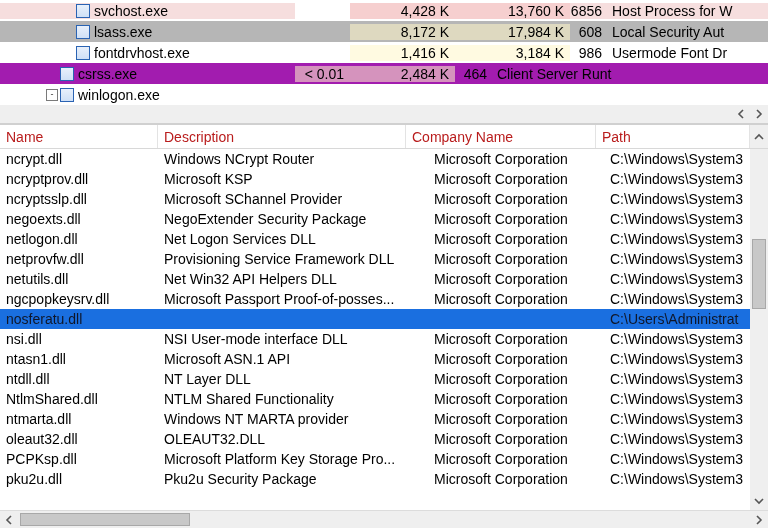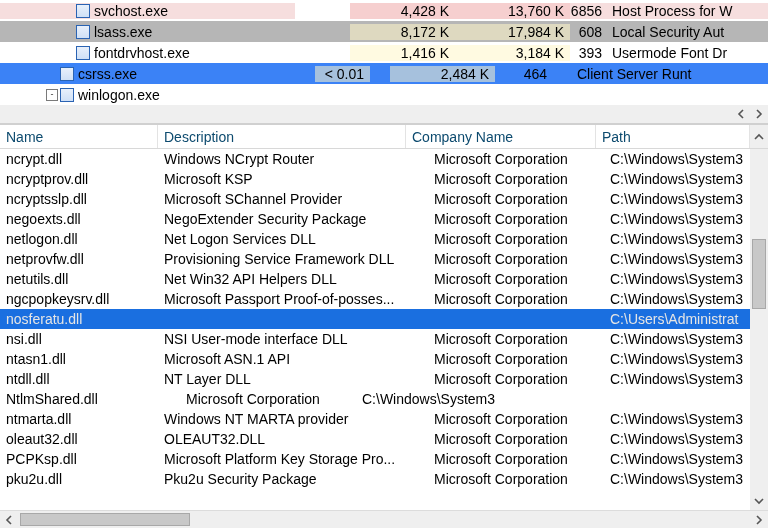--- a/index.html
+++ b/index.html
@@ -19,47 +19,47 @@
   .proc-row .name  { flex: 0 0 295px; overflow:hidden; }
   .proc-row .cpu   { flex: 0 0 55px;  text-align:right; padding-right:6px; }
   .proc-row .pbytes{ flex: 0 0 105px; text-align:right; padding-right:6px; }
   .proc-row .wset  { flex: 0 0 115px; text-align:right; padding-right:6px; }
   .proc-row .pid   { flex: 0 0 42px;  text-align:right; padding-right:10px; }
   .proc-row .desc  { flex: 1 1 auto;  overflow:hidden; }
   .proc-row .cpu, .proc-row .pbytes, .proc-row .wset { background: rgba(255,246,200,.55); }
   .proc-row.sel      { background:#b6b6b6; }
   .proc-row.svchost  .pbytes,.proc-row.svchost  .wset,.proc-row.svchost  .cpu{ background:#f6cfcf; }
   .proc-row.svchost  .name,.proc-row.svchost  .pid,.proc-row.svchost  .desc{ background:#f6dede; }
-  .proc-row.csrss    { background:#3b82f6;gap:20px; }
+  .proc-row.csrss    { background:#a21caf; }
 
   
   .hscroll { height:18px; background:#efefef; display:flex; align-items:center; }
   .hscroll .spacer { flex:1; }
   .hscroll .btn { width:18px; height:18px; display:flex; align-items:center; justify-content:center; color:#555; }
   .hscroll .btn svg{ width:10px; height:10px; }
 
   
   .dll-pane { flex: 1 1 auto; display:flex; flex-direction:column; min-height:0; border-top:1px solid #d0d0d0; }
   .dll-head { display:flex; height:24px; align-items:stretch; background:#fff; border-bottom:1px solid #d8d8d8; user-select:none; }
-  .dll-head .col { display:flex; align-items:center; padding:0 6px; border-right:1px solid #e3e3e3; font-weight:400; color:#0c4a6e; }
+  .dll-head .col { display:flex; align-items:center; padding:0 6px; border-right:1px solid #e3e3e3; font-weight:400; color:#b91c1c; }
   .col-name   { flex:0 0 158px; }
   .col-desc   { flex:0 0 248px; }
   .col-comp   { flex:0 0 190px; }
   .col-path   { flex:1 1 auto; }
   .dll-head .vsb-btn { flex:0 0 18px; display:flex; align-items:center; justify-content:center; background:#efefef; }
 
   .dll-body { flex:1 1 auto; overflow:hidden; position:relative; }
   .dll-rows { position:absolute; inset:0 18px 0 0; } 
   .dll-row { display:flex; height:20px; align-items:center; white-space:nowrap; }
   .dll-row .c { padding:0 6px; overflow:hidden; }
   .dll-row .c-name { flex:0 0 158px; }
   .dll-row .c-desc { flex:0 0 248px; }
   .dll-row .c-comp { flex:0 0 190px;text-align:center; }
   .dll-row .c-path { flex:1 1 auto;margin-left:8px; }
-  .dll-row.sel { background:#1a6fe0; color:#e5e5e5; }
+  .dll-row.sel { background:#1a6fe0; color:#0f172a; }
 
   
   .vscroll { position:absolute; right:0; top:0; bottom:0; width:18px; background:#efefef; display:flex; flex-direction:column; }
   .vscroll .btn { height:18px; display:flex; align-items:center; justify-content:center; }
   .vscroll .track { flex:1; position:relative; }
   .vscroll .thumb { position:absolute; left:2px; right:2px; top:90px; height:70px; background:#c8c8c8; border:1px solid #a8a8a8; }
 
   
   .dll-hscroll { height:18px; background:#efefef; display:flex; align-items:center; border-top:1px solid #dcdcdc; }
   .dll-hscroll .btn { width:18px; height:18px; display:flex; align-items:center; justify-content:center; }
@@ -110,21 +110,21 @@
             <span class="tree">
               <span class="indent" style="width:58px"></span>
               <span class="toggle empty"></span>
               <span class="ico"></span>
               <span>fontdrvhost.exe</span>
             </span>
           </div>
           <div class="cpu"></div>
           <div class="pbytes">1,416 K</div>
           <div class="wset">3,184 K</div>
-          <div class="pid">393</div>
+          <div class="pid">986</div>
           <div class="desc">Usermode Font Dr</div>
         </div>
         <div class="proc-row csrss">
           <div class="name">
             <span class="tree">
               <span class="indent" style="width:42px"></span>
               <span class="toggle empty"></span>
               <span class="ico"></span>
               <span>csrss.exe</span>
             </span>
@@ -247,20 +247,21 @@
             <div class="c c-path">C:\Windows\System3</div>
           </div>
           <div class="dll-row">
             <div class="c c-name">ntdll.dll</div>
             <div class="c c-desc">NT Layer DLL</div>
             <div class="c c-comp">Microsoft Corporation</div>
             <div class="c c-path">C:\Windows\System3</div>
           </div>
           <div class="dll-row">
             <div class="c c-name">NtlmShared.dll</div>
+            <div class="c c-desc">NTLM Shared Functionality</div>
             <div class="c c-comp">Microsoft Corporation</div>
             <div class="c c-path">C:\Windows\System3</div>
           </div>
           <div class="dll-row">
             <div class="c c-name">ntmarta.dll</div>
             <div class="c c-desc">Windows NT MARTA provider</div>
             <div class="c c-comp">Microsoft Corporation</div>
             <div class="c c-path">C:\Windows\System3</div>
           </div>
           <div class="dll-row">

